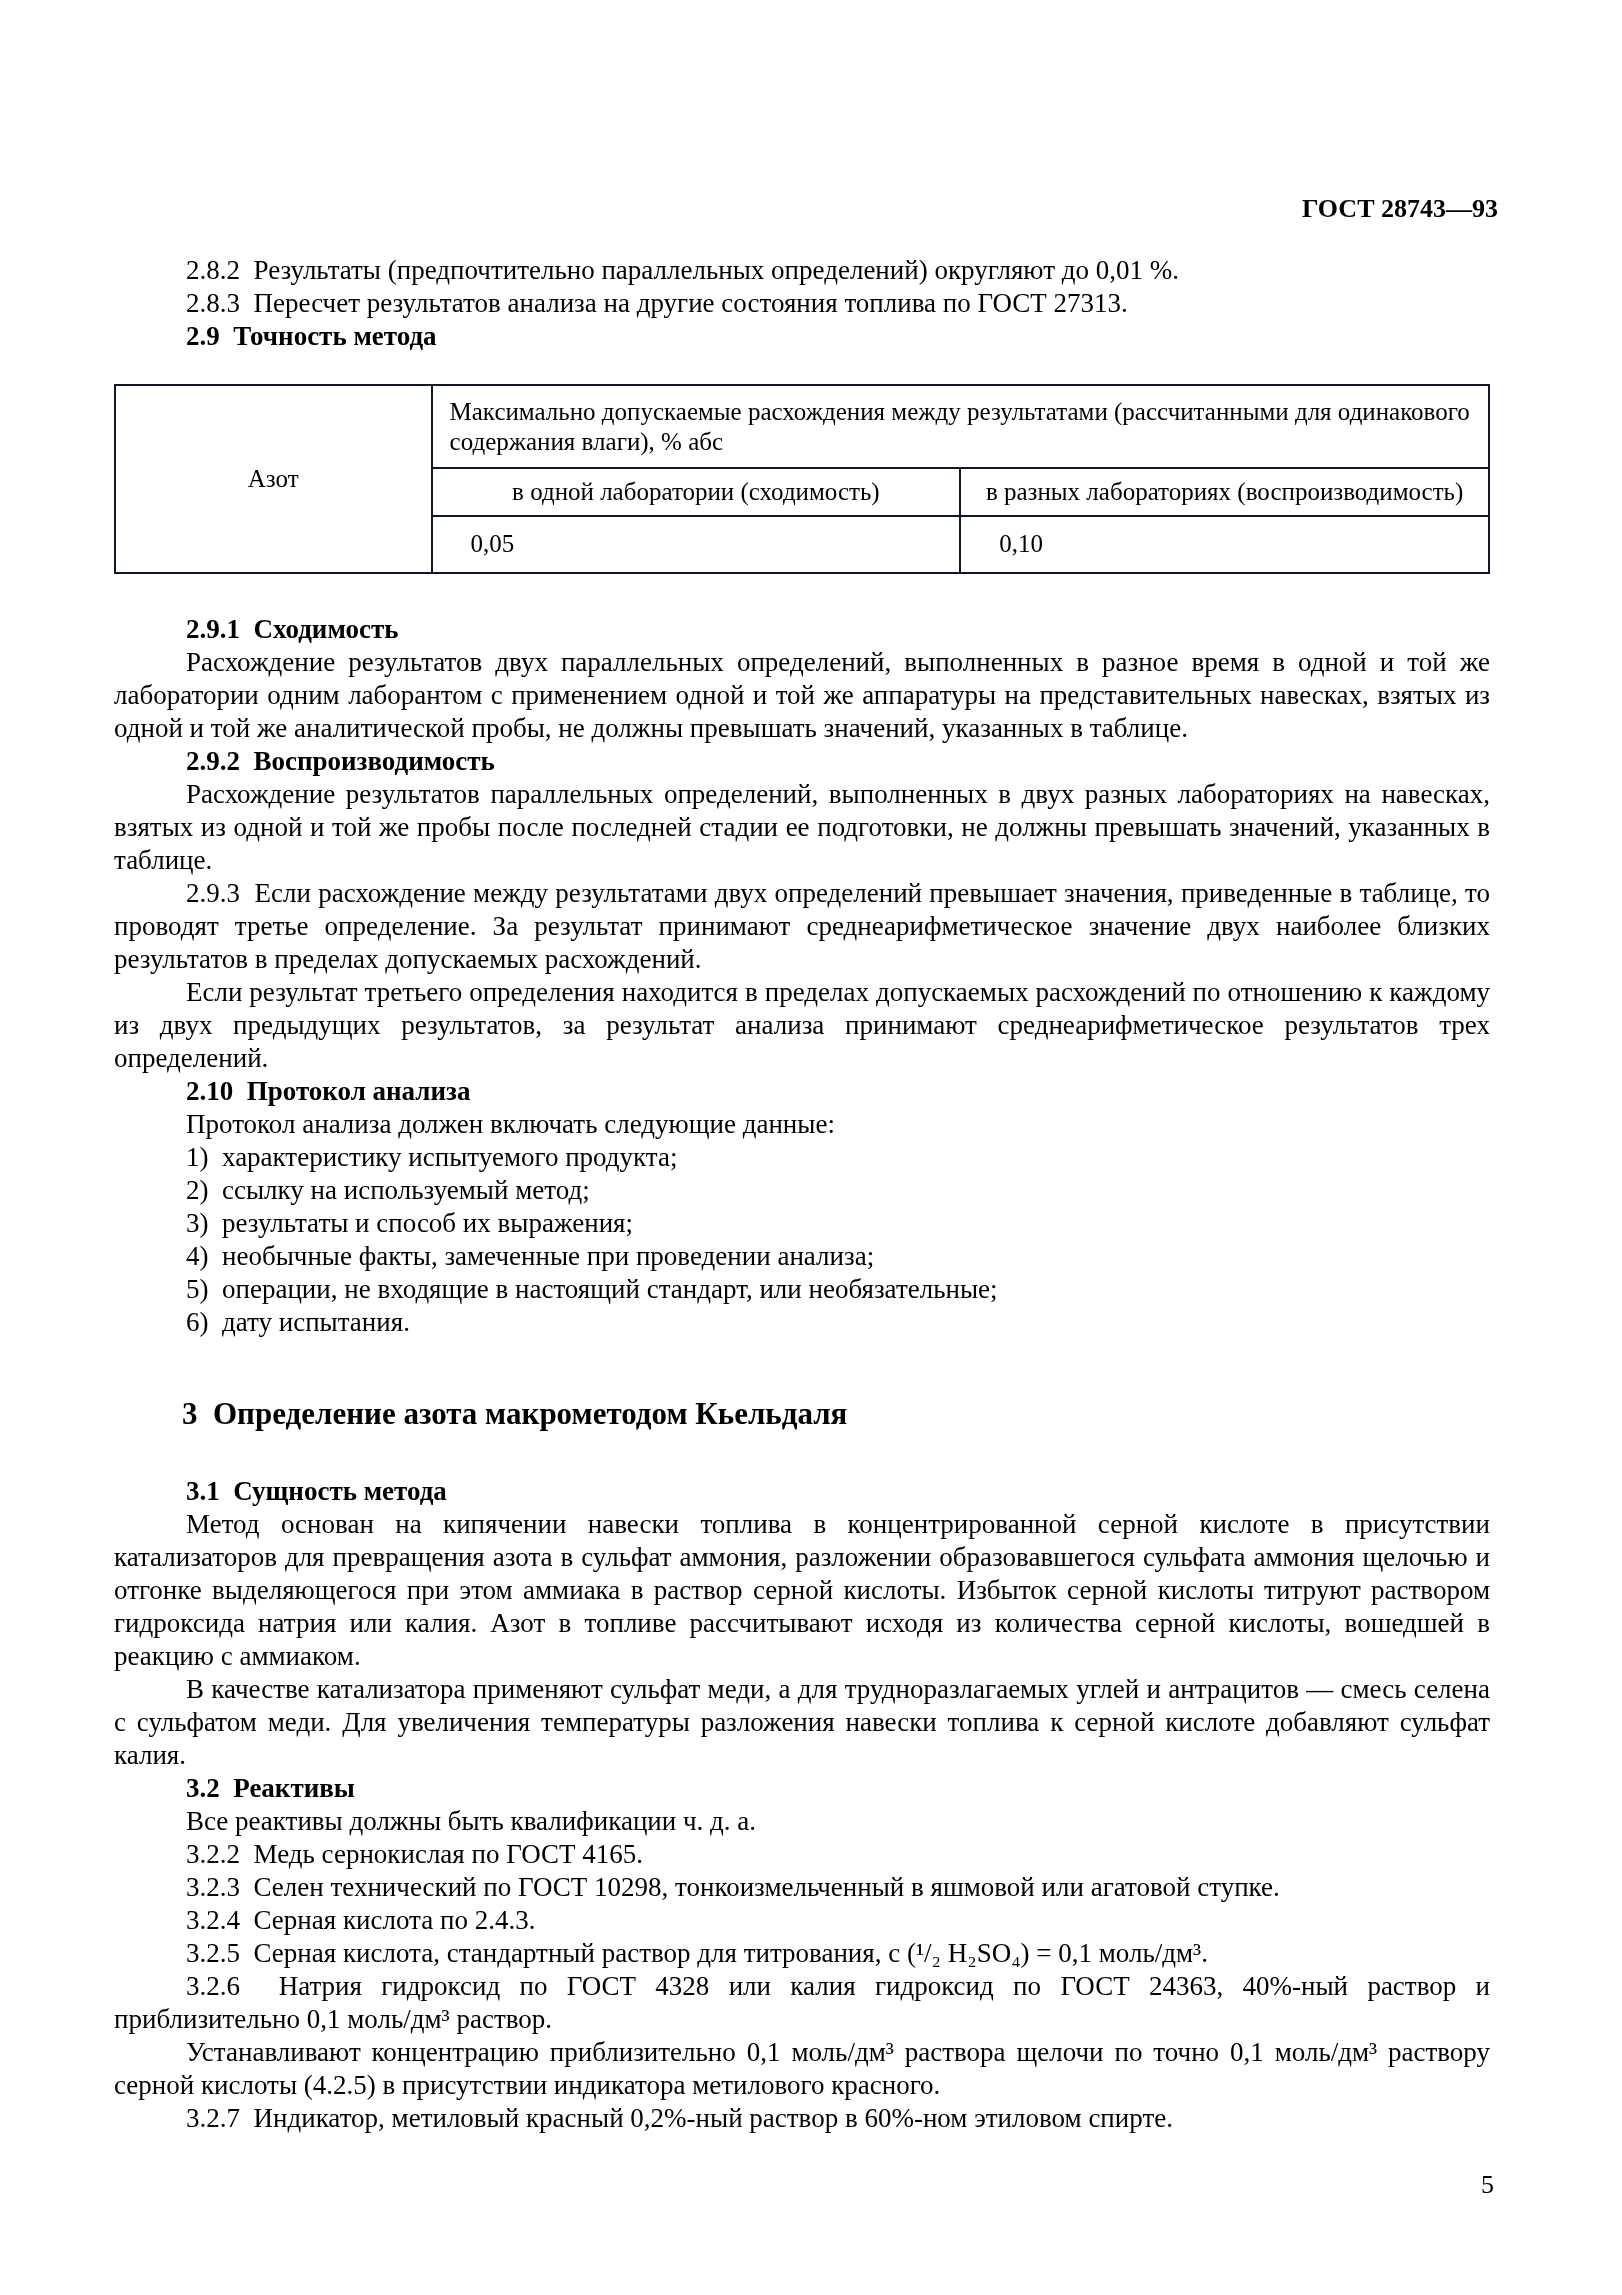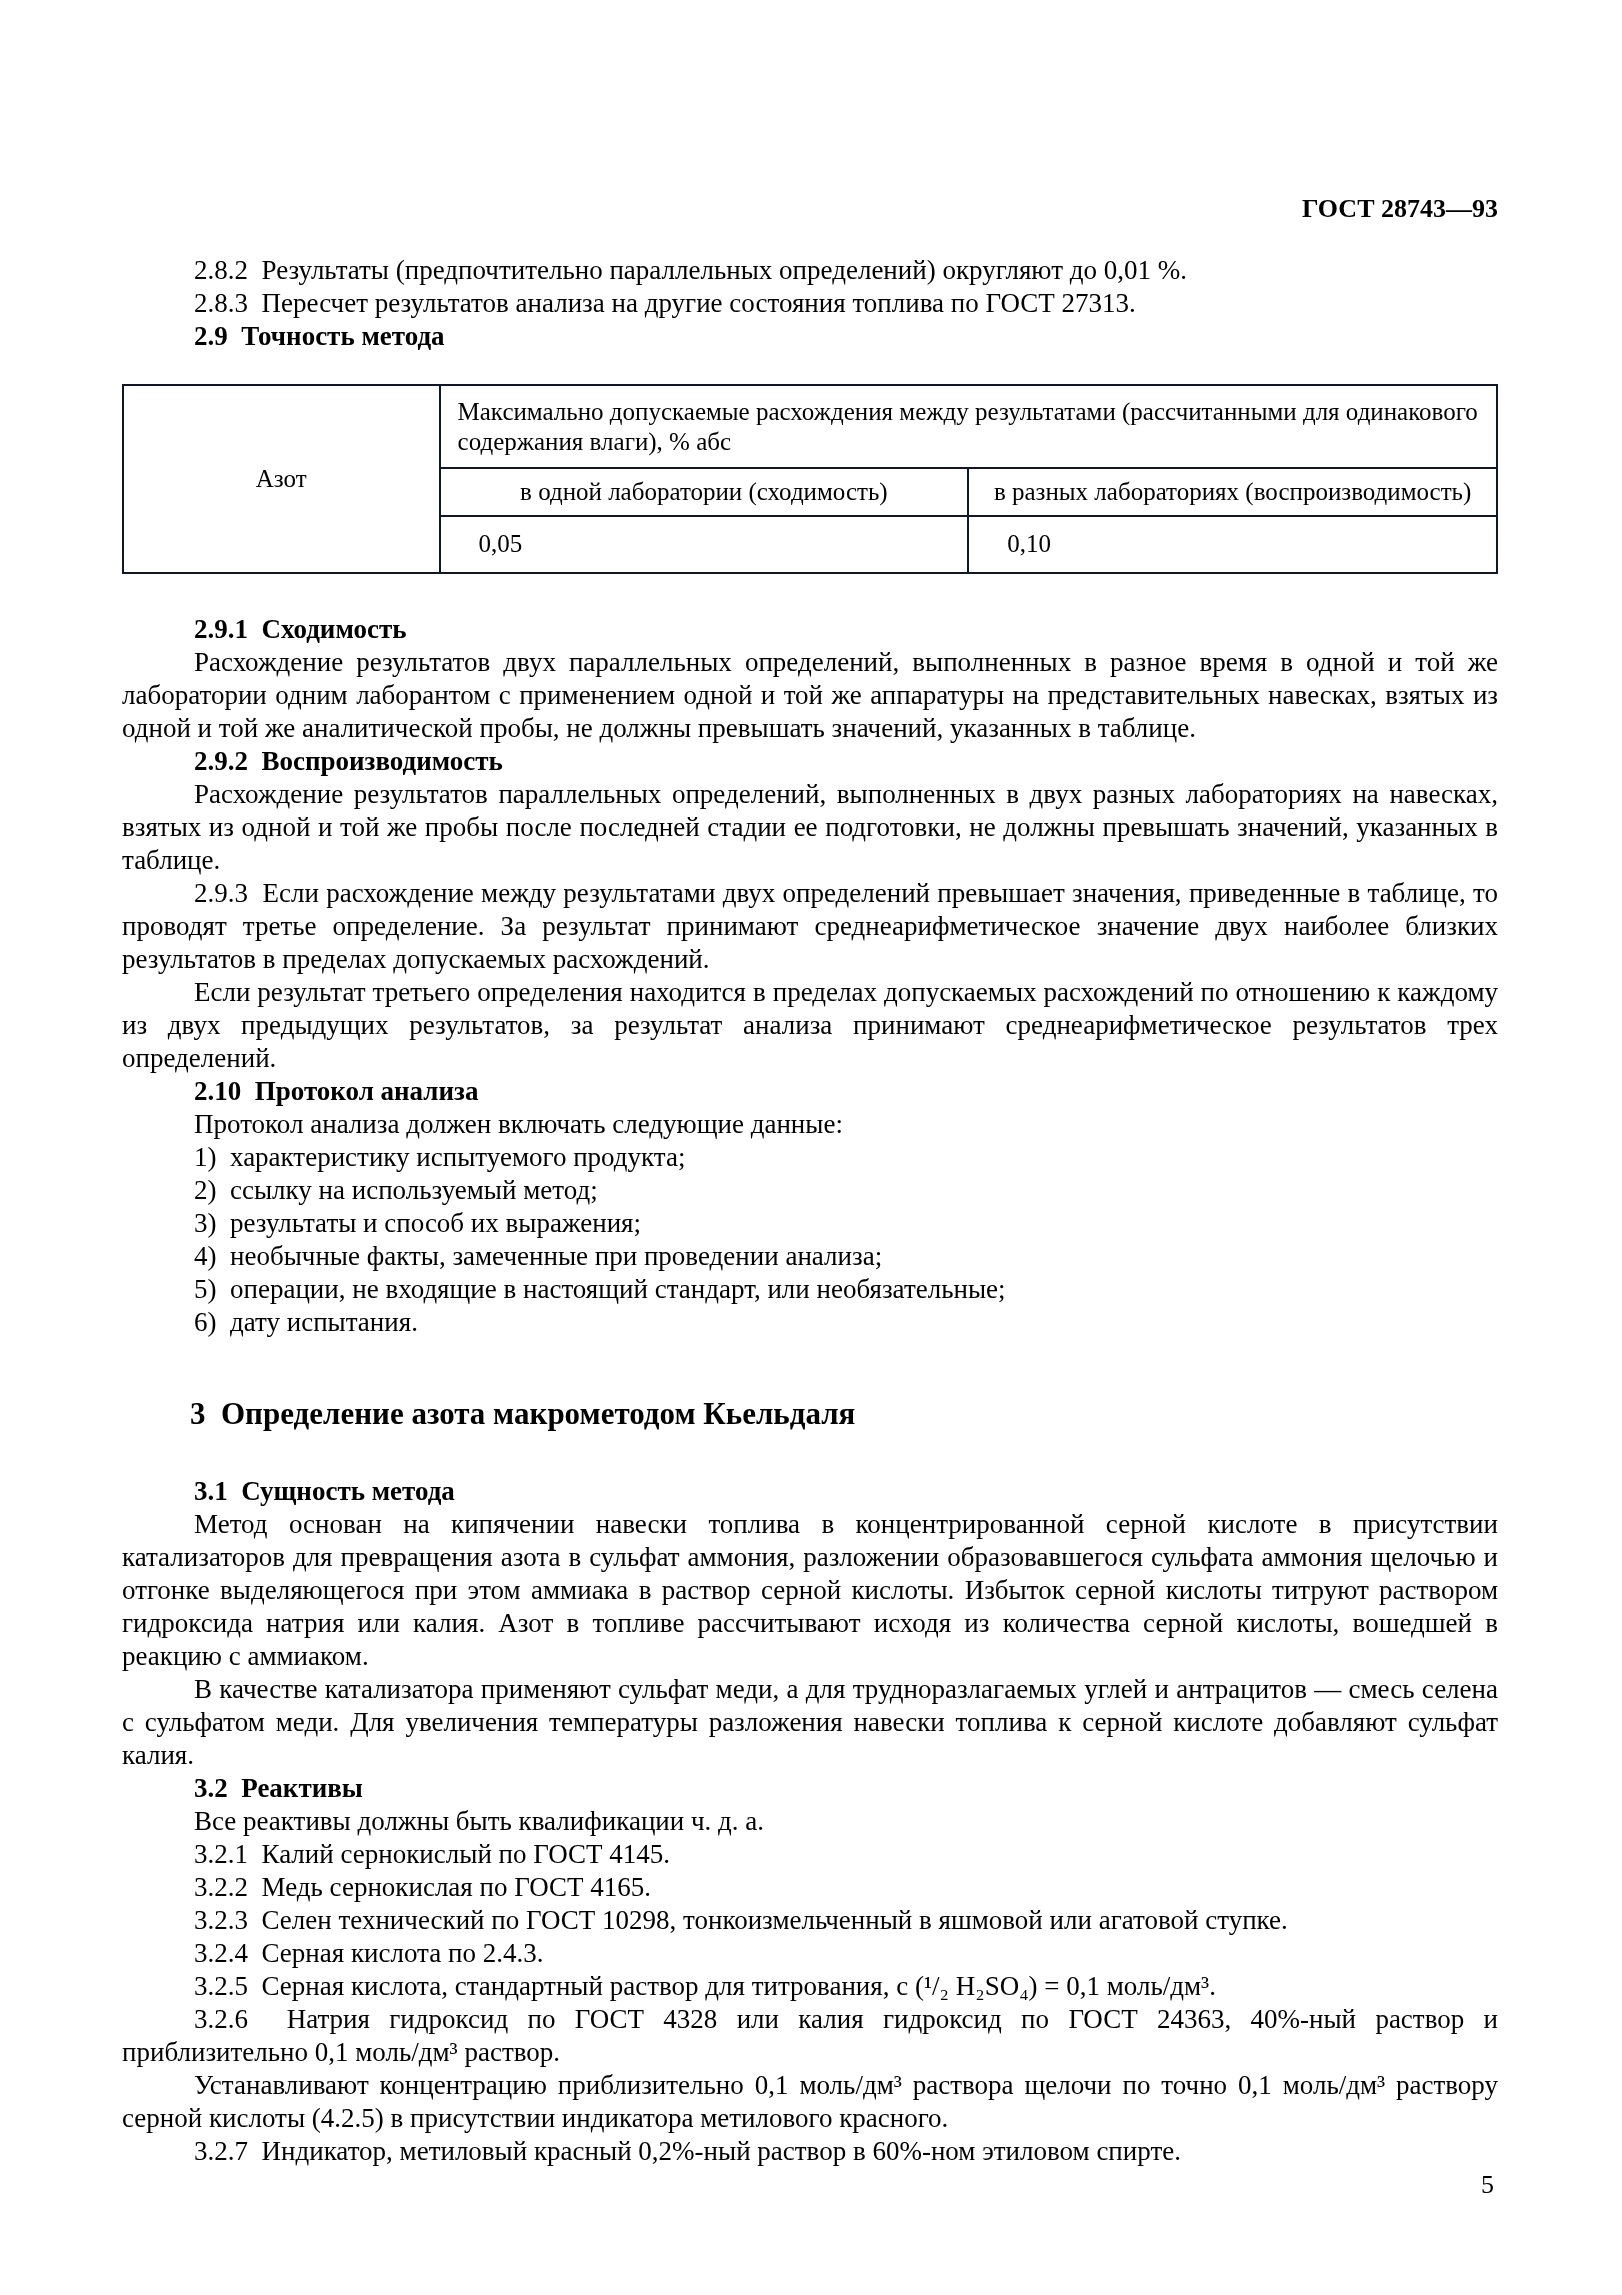--- a/index.html
+++ b/index.html
@@ -20,21 +20,21 @@
   }
   .doc-header {
     position: absolute;
     top: 156px;
     right: 124px;
     font-size: 26px;
     font-weight: bold;
   }
   .content {
     position: absolute;
-    left: 122px;
+    left: 114px;
     top: 216px;
     width: 1376px;
   }
   .para {
     margin: 0;
     font-size: 27px;
     line-height: 33px;
     text-align: justify;
     text-indent: 72px;
   }
@@ -143,21 +143,20 @@
     <p class="list-item">6)&nbsp; дату испытания.</p>
 
     <h2 class="section-heading">3&nbsp; Определение азота макрометодом Кьельдаля</h2>
 
     <p class="para bold">3.1&nbsp; Сущность метода</p>
     <p class="para">Метод основан на кипячении навески топлива в концентрированной серной кислоте в присутствии катализаторов для превращения азота в сульфат аммония, разложении образовавшегося сульфата аммония щелочью и отгонке выделяющегося при этом аммиака в раствор серной кислоты. Избыток серной кислоты титруют раствором гидроксида натрия или калия. Азот в топливе рассчитывают исходя из количества серной кислоты, вошедшей в реакцию с аммиаком.</p>
     <p class="para">В качестве катализатора применяют сульфат меди, а для трудноразлагаемых углей и антрацитов — смесь селена с сульфатом меди. Для увеличения температуры разложения навески топлива к серной кислоте добавляют сульфат калия.</p>
 
     <p class="para bold">3.2&nbsp; Реактивы</p>
     <p class="para">Все реактивы должны быть квалификации ч. д. а.</p>
-    <p class="para">3.2.1&nbsp; Калий сернокислый по ГОСТ 4145.</p>
     <p class="para">3.2.2&nbsp; Медь сернокислая по ГОСТ 4165.</p>
     <p class="para">3.2.3&nbsp; Селен технический по ГОСТ 10298, тонкоизмельченный в яшмовой или агатовой ступке.</p>
     <p class="para">3.2.4&nbsp; Серная кислота по 2.4.3.</p>
     <p class="para">3.2.5&nbsp; Серная кислота, стандартный раствор для титрования, с (¹/₂ H₂SO₄) = 0,1 моль/дм³.</p>
     <p class="para">3.2.6&nbsp; Натрия гидроксид по ГОСТ 4328 или калия гидроксид по ГОСТ 24363, 40%-ный раствор и приблизительно 0,1 моль/дм³ раствор.</p>
     <p class="para">Устанавливают концентрацию приблизительно 0,1 моль/дм³ раствора щелочи по точно 0,1 моль/дм³ раствору серной кислоты (4.2.5) в присутствии индикатора метилового красного.</p>
     <p class="para">3.2.7&nbsp; Индикатор, метиловый красный 0,2%-ный раствор в 60%-ном этиловом спирте.</p>
 
   </div>
 

